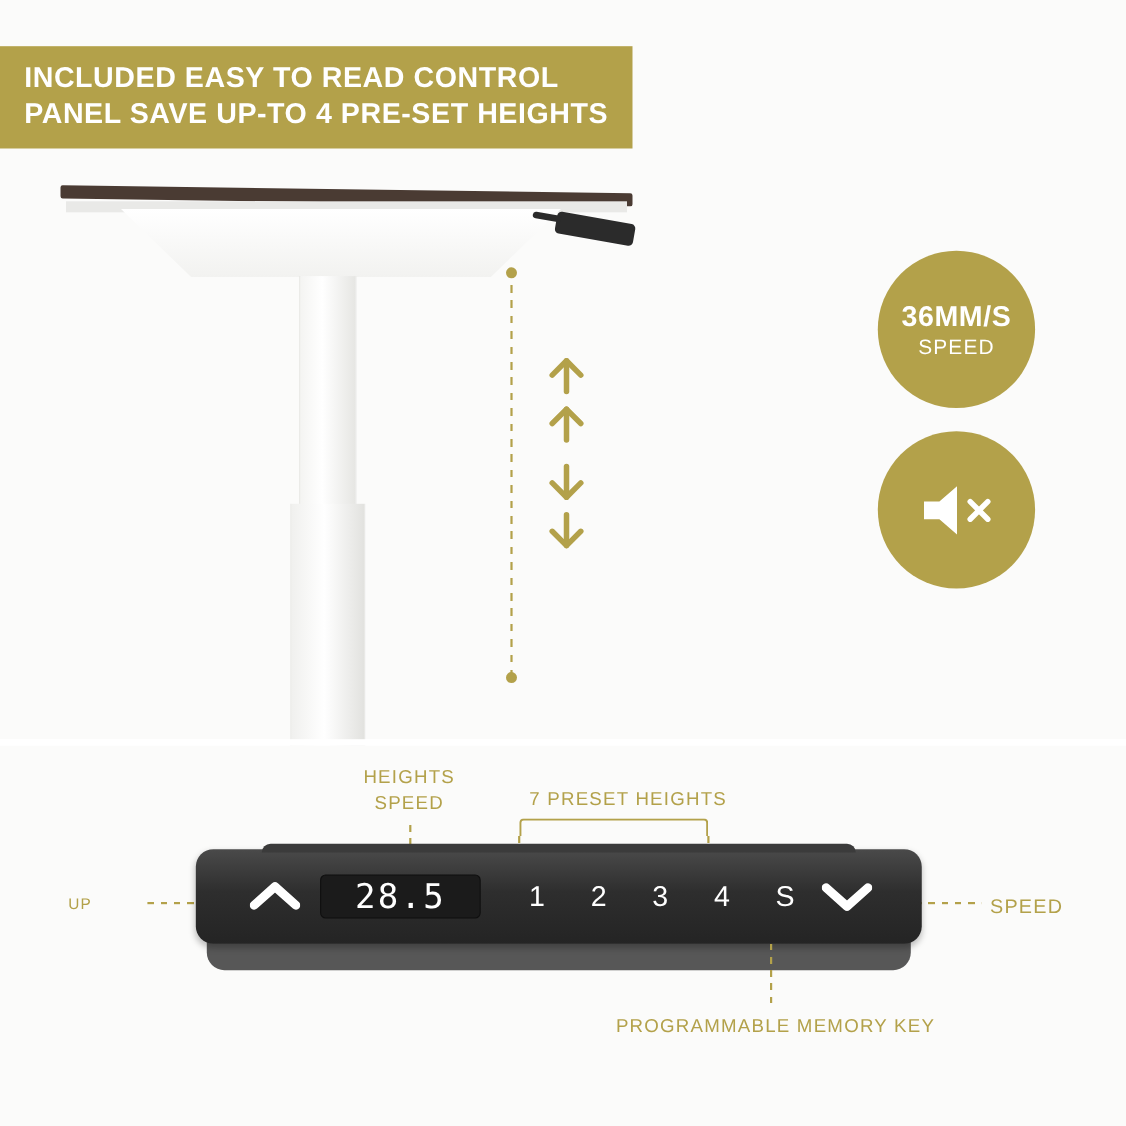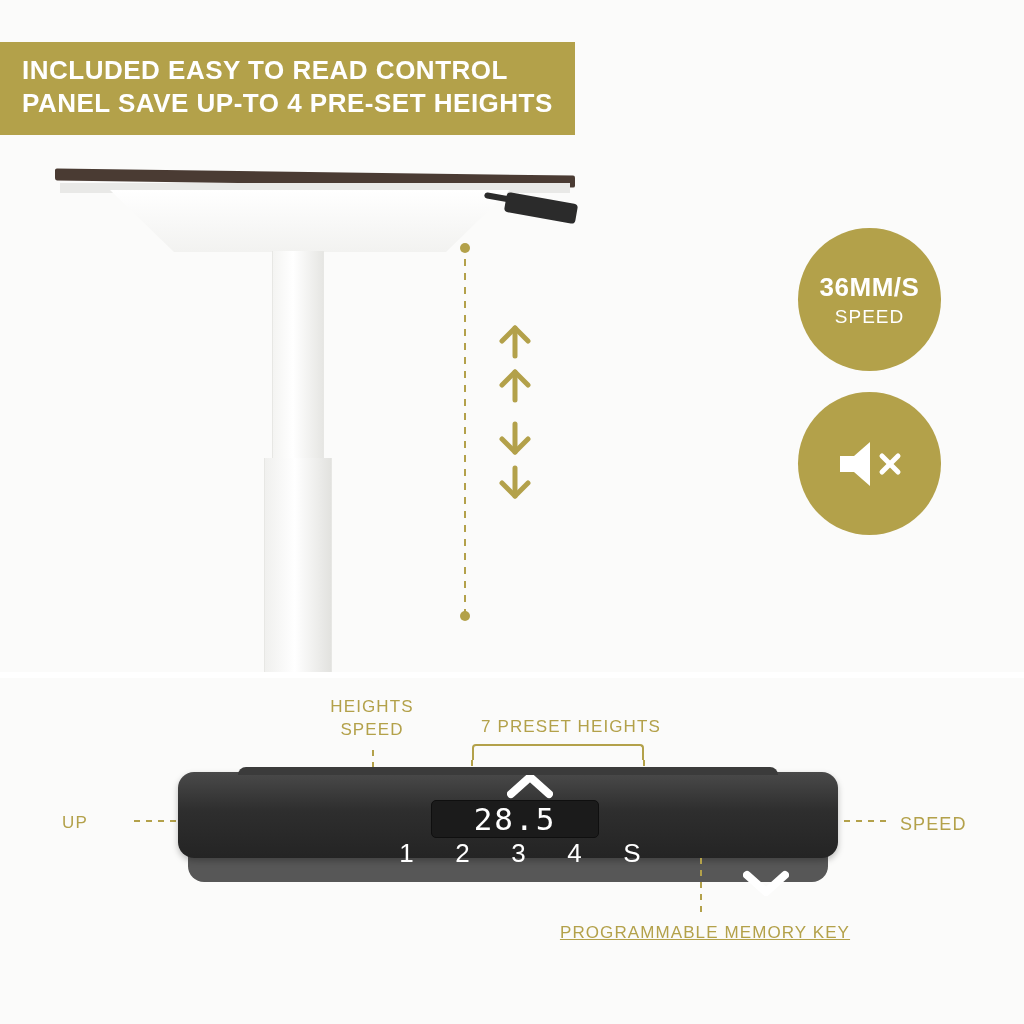--- a/index.html
+++ b/index.html
@@ -105,23 +105,23 @@
     position:absolute; left:0; top:678px; width:1024px; height:346px;
     background:#fbfbfa;
   }
 
   .callout {
     position:absolute; color:#b3a14a; font-size:17px; letter-spacing:1.1px;
     text-align:center; line-height:1.35;
   }
   .callout.display { left:292px; top:18px; width:160px; }
   .callout.preset { left:456px; top:38px; width:230px; }
-  .callout.up { left:62px; top:134px; width:70px; text-align:left; font-size:17px; }
+  .callout.up { left:62px; top:134px; width:70px; text-align:left; font-size:14px; }
   .callout.down { left:900px; top:134px; width:100px; text-align:left; font-size:18px; }
-  .callout.memory { left:520px; top:244px; width:370px;text-decoration:underline; }
+  .callout.memory { left:520px; top:244px; width:370px; }
   .lead-v {
     position:absolute; width:2px;
     background:repeating-linear-gradient(180deg,#b3a14a 0 6px,transparent 6px 12px);
   }
   .lead-h {
     position:absolute; height:2px;
     background:repeating-linear-gradient(90deg,#b3a14a 0 6px,transparent 6px 12px);
   }
   .bracket {
     position:absolute; border:2px solid #b3a14a; border-bottom:none;
@@ -132,21 +132,21 @@
   .controller-wrap { position:absolute; left:178px; top:94px; width:660px; height:118px; }
   .controller-shadow {
     position:absolute; left:10px; top:74px; width:640px; height:36px;
     background:#3a3a3a; border-radius:0 0 16px 16px; opacity:0.85;
   }
   .controller {
     position:absolute; left:0; top:0; width:660px; height:86px;
     background:linear-gradient(180deg,#4a4a4a 0%,#2e2e2e 45%,#242424 100%);
     border-radius:16px;
     box-shadow:0 3px 6px rgba(0,0,0,0.25);
-    display:flex; align-items:center;flex-direction:column;
+    display:flex; align-items:center;
   }
   .controller:before{
     content:""; position:absolute; left:60px; top:-5px; width:540px; height:8px;
     background:#3b3b3b; border-radius:8px 8px 0 0;
   }
   .chev { width:64px; display:flex; align-items:center; justify-content:center; color:#ffffff; }
   .chev.up { margin-left:44px; }
   .chev.down { margin-right:40px; }
   .screen {
     width:168px; height:40px; margin-left:14px;

